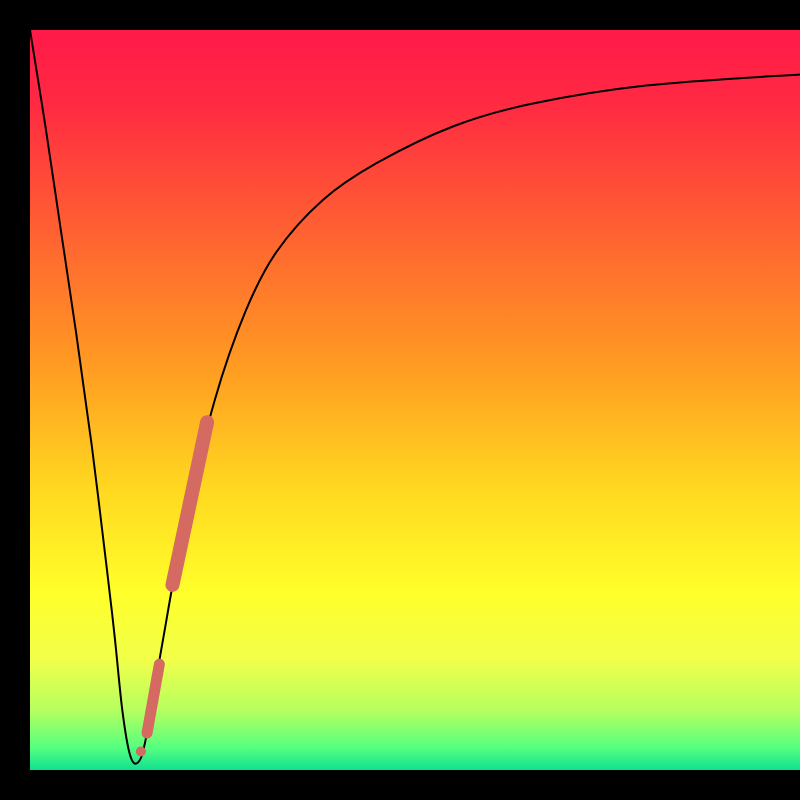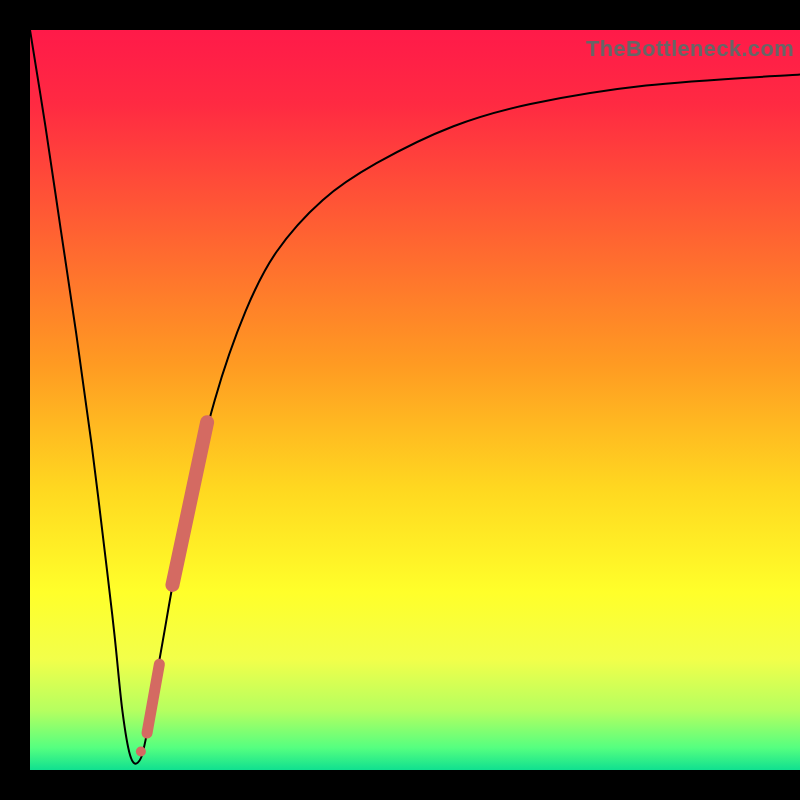--- a/index.html
+++ b/index.html
@@ -67,15 +67,14 @@
     <svg viewBox="0 0 770 740" width="770" height="740" preserveAspectRatio="none">
       <path id="main-curve" fill="none" stroke-width="2" d="M 0,0 C 2.566666666666667,16.033333333333342 10.266666666666666,62.900000000000034 15.4,96.20000000000005 C 20.533333333333335,129.50000000000006 25.666666666666668,165.26666666666674 30.8,199.80000000000007 C 35.93333333333334,234.3333333333334 41.06666666666666,267.6333333333334 46.199999999999996,303.40000000000003 C 51.33333333333333,339.1666666666667 56.46666666666667,374.9333333333333 61.6,414.4 C 66.73333333333333,453.8666666666667 73.15,508.1333333333334 77,540.2 C 80.85,572.2666666666667 82.13333333333334,583.3666666666667 84.7,606.8 C 87.26666666666667,630.2333333333332 89.83333333333333,661.0666666666666 92.39999999999999,680.8 C 94.96666666666665,700.5333333333333 97.53333333333333,716.5666666666667 100.10000000000001,725.2 C 102.66666666666669,733.8333333333334 105.23333333333335,735.0666666666667 107.80000000000001,732.6 C 110.36666666666667,730.1333333333333 111.65,728.9 115.5,710.4 C 119.35,691.9 124.48333333333333,657.3666666666667 130.9,621.6 C 137.31666666666666,585.8333333333334 145.01666666666668,537.7333333333333 154,495.79999999999995 C 162.98333333333332,453.8666666666666 174.5333333333333,405.76666666666665 184.79999999999998,370 C 195.06666666666666,334.23333333333335 205.33333333333334,305.8666666666667 215.60000000000002,281.2 C 225.8666666666667,256.5333333333333 233.56666666666666,240.5 246.4,222 C 259.23333333333335,203.5 275.9166666666667,184.99999999999991 292.6,170.19999999999993 C 309.28333333333336,155.39999999999995 324.68333333333334,145.53333333333336 346.5,133.20000000000005 C 368.31666666666666,120.86666666666673 397.83333333333337,106.06666666666672 423.50000000000006,96.20000000000005 C 449.16666666666674,86.33333333333337 468.4166666666667,80.78333333333335 500.5,74 C 532.5833333333334,67.21666666666665 571.0833333333334,60.433333333333316 616,55.5 C 660.9166666666666,50.566666666666684 744.3333333333334,46.25000000000008 770,44.40000000000009" stroke="#000000"></path>
       <line id="salmon-short" stroke-linecap="round" x1="117.03999999999999" y1="703" x2="129.36" y2="634.18" stroke="#d46a62" stroke-width="11"></line>
       <line id="salmon-long" stroke-linecap="round" x1="142.45" y1="555" x2="177.1" y2="392.20000000000005" stroke="#d46a62" stroke-width="14"></line>
       <g id="salmon-dots">
           <circle cx="110.88000000000001" cy="721.5" r="5" fill="#d46a62"></circle>
           <circle cx="117.03999999999999" cy="703" r="5" fill="#d46a62"></circle>
         </g>
     </svg>
 
-    <div class="watermark">TheBottleneck.com</div>
   </div>
 </div>
 
 </body></html>

